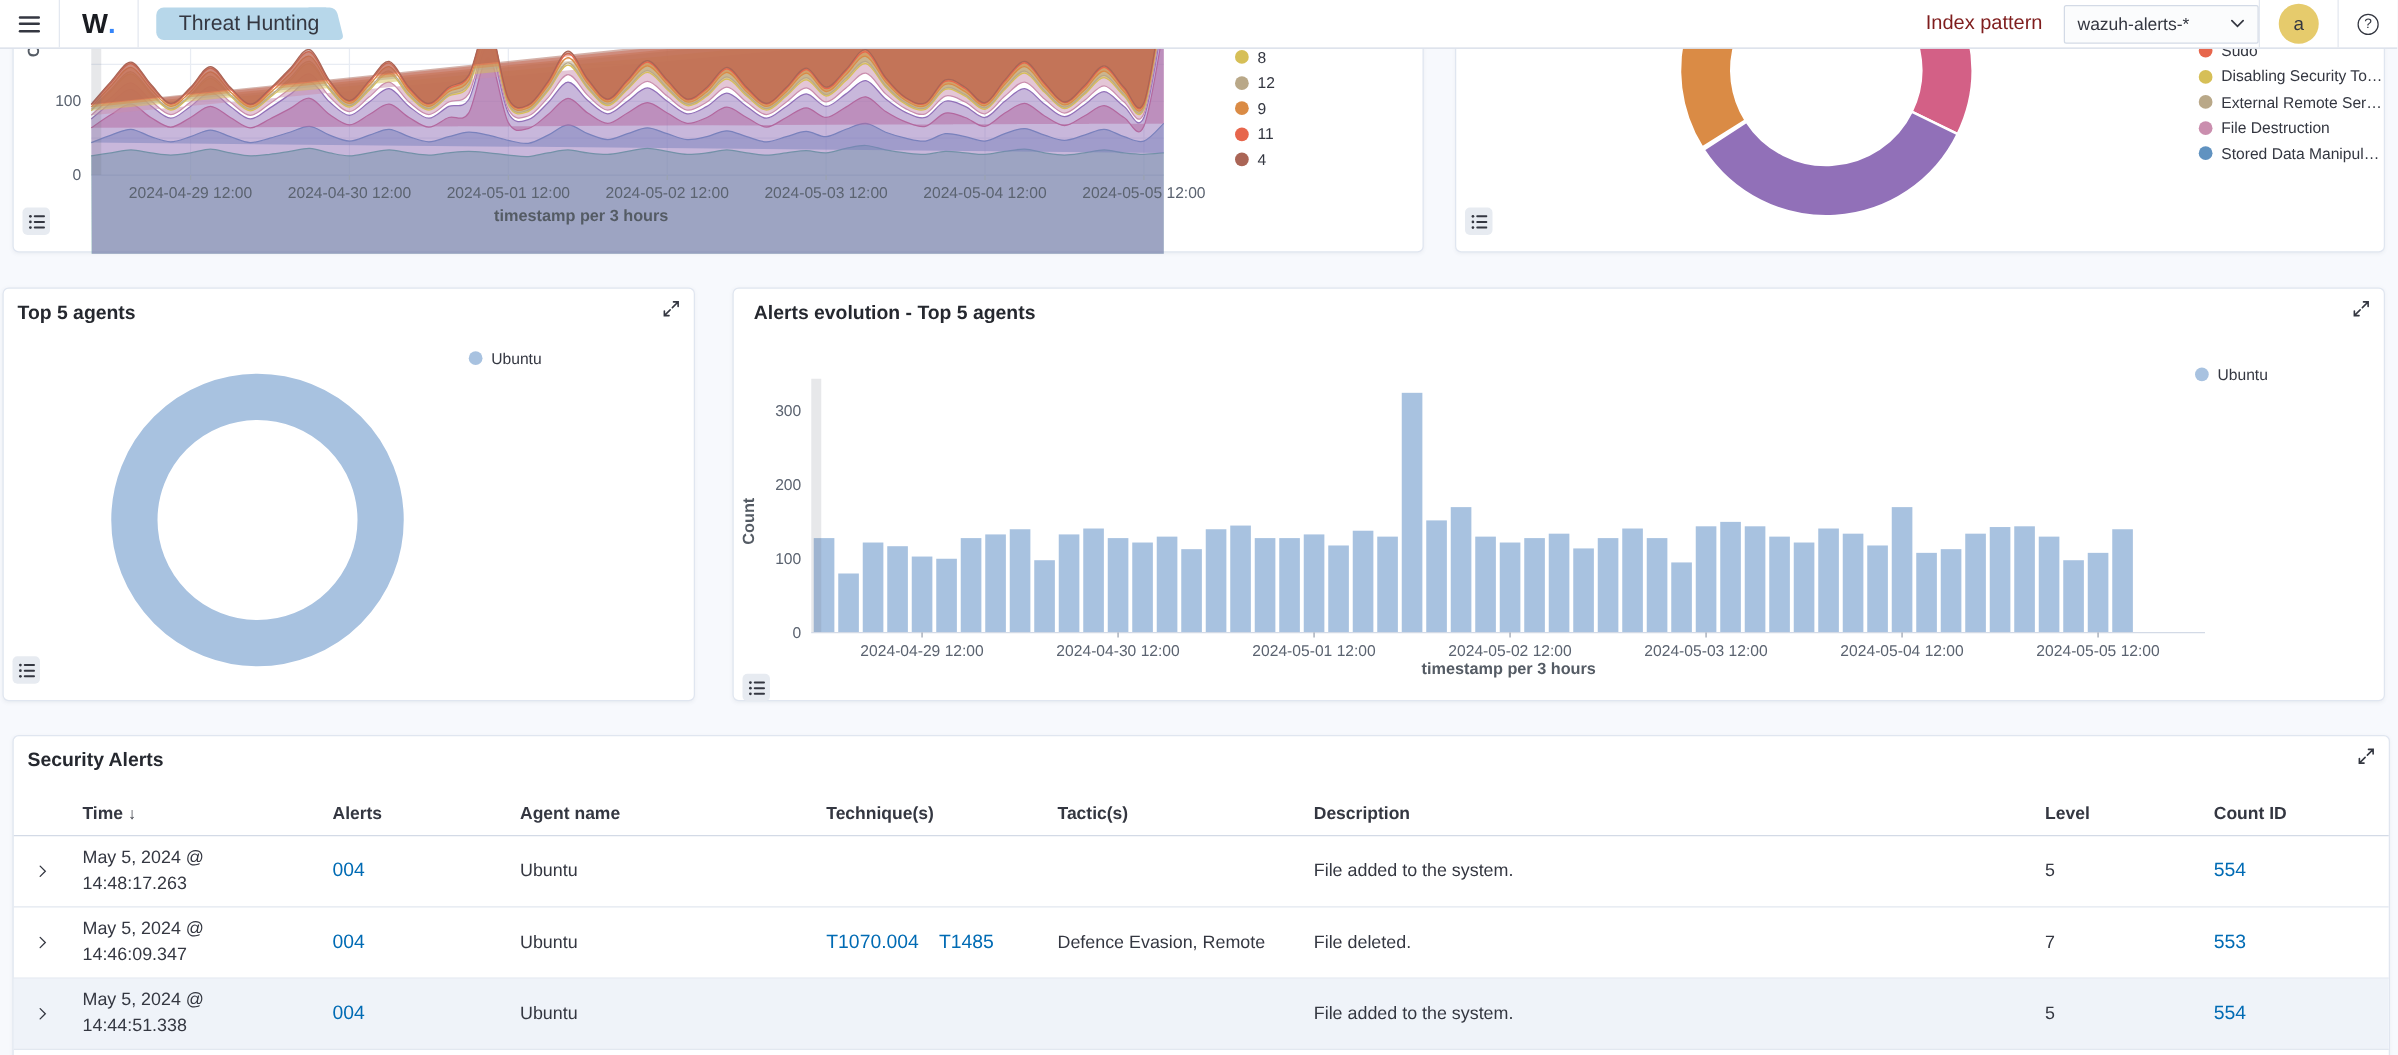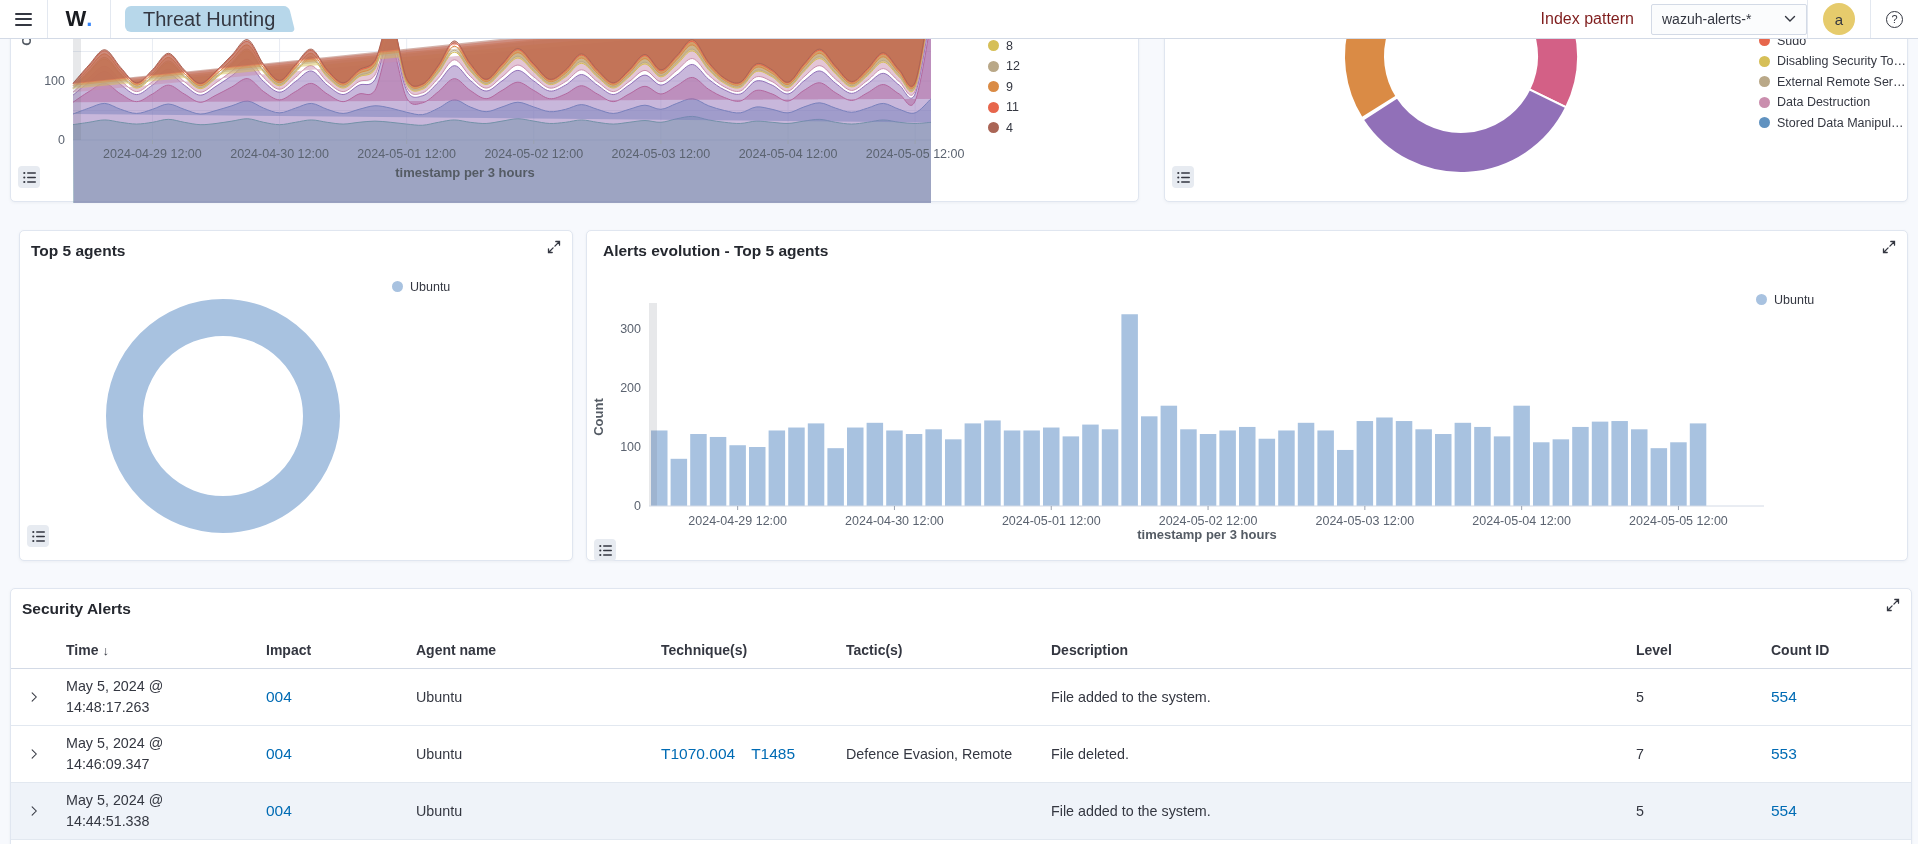--- a/index.html
+++ b/index.html
@@ -10,41 +10,41 @@
   .topbar { position:absolute; left:0; top:0; width:1918px; height:39px; background:#fff;
             border-bottom:1px solid #d3dae6; z-index:50; display:flex; align-items:center; }
   .tb-btn { width:47px; height:38px; display:flex; align-items:center; justify-content:center; cursor:pointer; }
   .burger { width:17px; height:13px; display:flex; flex-direction:column; justify-content:space-between; }
   .burger span { display:block; height:2px; background:#343741; border-radius:1px; }
   .tb-sep { width:1px; height:38px; background:#e3e8f0; }
   .logo { width:62px; height:38px; display:flex; align-items:center; justify-content:center;
           font-weight:700; font-size:22px; color:#1a1c21; cursor:pointer; }
   .logo .dot { color:#3585f9; }
   .app-tab { position:relative; margin-left:14px; height:26px; background:#b7d7ea; border-radius:6px 0 0 6px;
-             display:flex; align-items:center; padding:0 6px 0 18px; font-size:20px; color:#343741; cursor:pointer; }
+             display:flex; align-items:center; padding:0 6px 0 18px; font-size:17px; color:#343741; cursor:pointer; }
   .app-tab::after { content:""; position:absolute; right:-11px; top:0; bottom:0; width:22px; background:#b7d7ea;
                     transform:skewX(14deg); border-radius:0 5px 4px 0; }
   .tb-right { margin-left:auto; display:flex; align-items:center; height:38px; }
   .idx-label { font-size:16px; color:#7f1d1d; margin-right:17px; }
   .idx-select { width:156px; height:31px; border:1px solid #d3dae6; background:#fbfcfd; border-radius:2px;
                 display:flex; align-items:center; padding:0 10px; font-size:14px; color:#343741; cursor:pointer; margin-right:0; }
   .idx-select .chev { margin-left:auto; }
   .avatar-wrap { width:62px; height:38px; display:flex; align-items:center; justify-content:center; }
   .avatar { width:32px; height:32px; border-radius:50%; background:#e6cb6c; color:#343741;
             display:flex; align-items:center; justify-content:center; font-size:15px; cursor:pointer; }
   .help-wrap { width:47px; height:38px; display:flex; align-items:center; justify-content:center; }
   .help { width:17px; height:17px; border:1.4px solid #343741; border-radius:50%; font-size:11px;
           display:flex; align-items:center; justify-content:center; color:#343741; cursor:pointer; }
 
   
   .panel { position:absolute; background:#fff; border:1px solid #e0e6f0; border-radius:5px;
            box-shadow:0 1px 3px rgba(100,110,130,.08); }
   .panel-levels    { left:10px;  top:-170px; width:1129px; height:372px; }
   .panel-tactics   { left:1164px;top:-170px; width:744px;  height:372px; }
-  .panel-agents    { left:19px;  top:230px;  width:554px;  height:331px; }
+  .panel-agents    { left:2px;  top:230px;  width:554px;  height:331px; }
   .panel-evolution { left:586px; top:230px;  width:1322px; height:331px; }
   .panel-table     { left:10px;  top:588px;  width:1902px; height:300px; }
 
   .panel-title { position:absolute; left:11px; top:11px; font-size:15.5px; font-weight:700; color:#25282f; }
   .expand-btn { position:absolute; top:8px; right:8px; width:18px; height:18px; cursor:pointer; }
   .legend-toggle { position:absolute; left:7px; bottom:13px; width:22px; height:22px; border-radius:4px;
                    background:#e7ebf1; display:flex; align-items:center; justify-content:center; cursor:pointer; }
   .legend-col { position:absolute; display:flex; flex-direction:column; gap:7.5px; }
   .legend-item { display:flex; align-items:center; gap:7px; height:13px; cursor:pointer; }
   .legend-dot { width:11px; height:11px; border-radius:50%; flex:0 0 11px; }
@@ -174,21 +174,21 @@
       <div class="legend-item">
         <span class="legend-dot" style="background: rgb(214, 191, 87);"></span>
         <span class="legend-label">Disabling Security To…</span>
       </div>
       <div class="legend-item">
         <span class="legend-dot" style="background: rgb(185, 168, 136);"></span>
         <span class="legend-label">External Remote Ser…</span>
       </div>
       <div class="legend-item">
         <span class="legend-dot" style="background: rgb(202, 142, 174);"></span>
-        <span class="legend-label">Data Destruction</span>
+        <span class="legend-label">File Destruction</span>
       </div>
       <div class="legend-item">
         <span class="legend-dot" style="background: rgb(96, 146, 192);"></span>
         <span class="legend-label">Stored Data Manipul…</span>
       </div>
     </div>
   <div class="legend-toggle">
     <svg width="13" height="13" viewBox="0 0 13 13">
       <g fill="#343741">
           <circle cx="1.3" cy="2" r="1.1"></circle>
@@ -341,21 +341,21 @@
   <div class="panel-title">Security Alerts</div>
   <div class="expand-btn">
     <svg width="16" height="16" viewBox="0 0 16 16" fill="none" stroke="#343741" stroke-width="1.3" stroke-linecap="round">
       <path d="M9.8 2.5h3.7v3.7M13.2 2.8 8.9 7.1M6.2 13.5H2.5V9.8M2.8 13.2l4.3-4.3"></path>
     </svg>
   </div>
   <div class="sa-grid" id="alerts-table">
       <div class="sa-row sa-head">
         <div class="cell"></div>
         <div class="cell">Time<span class="sort-arrow">↓</span></div>
-        <div class="cell">Impact</div>
+        <div class="cell">Alerts</div>
         <div class="cell">Agent name</div>
         <div class="cell">Technique(s)</div>
         <div class="cell">Tactic(s)</div>
         <div class="cell">Description</div>
         <div class="cell">Level</div>
         <div class="cell">Count ID</div>
       </div>
       <div class="sa-row body-row">
         <div class="cell row-expander">
          <svg width="12" height="12" viewBox="0 0 16 16">

